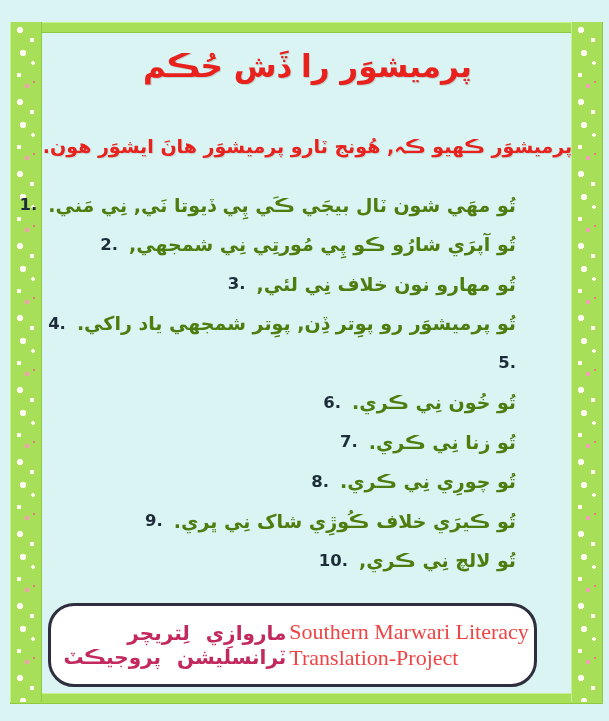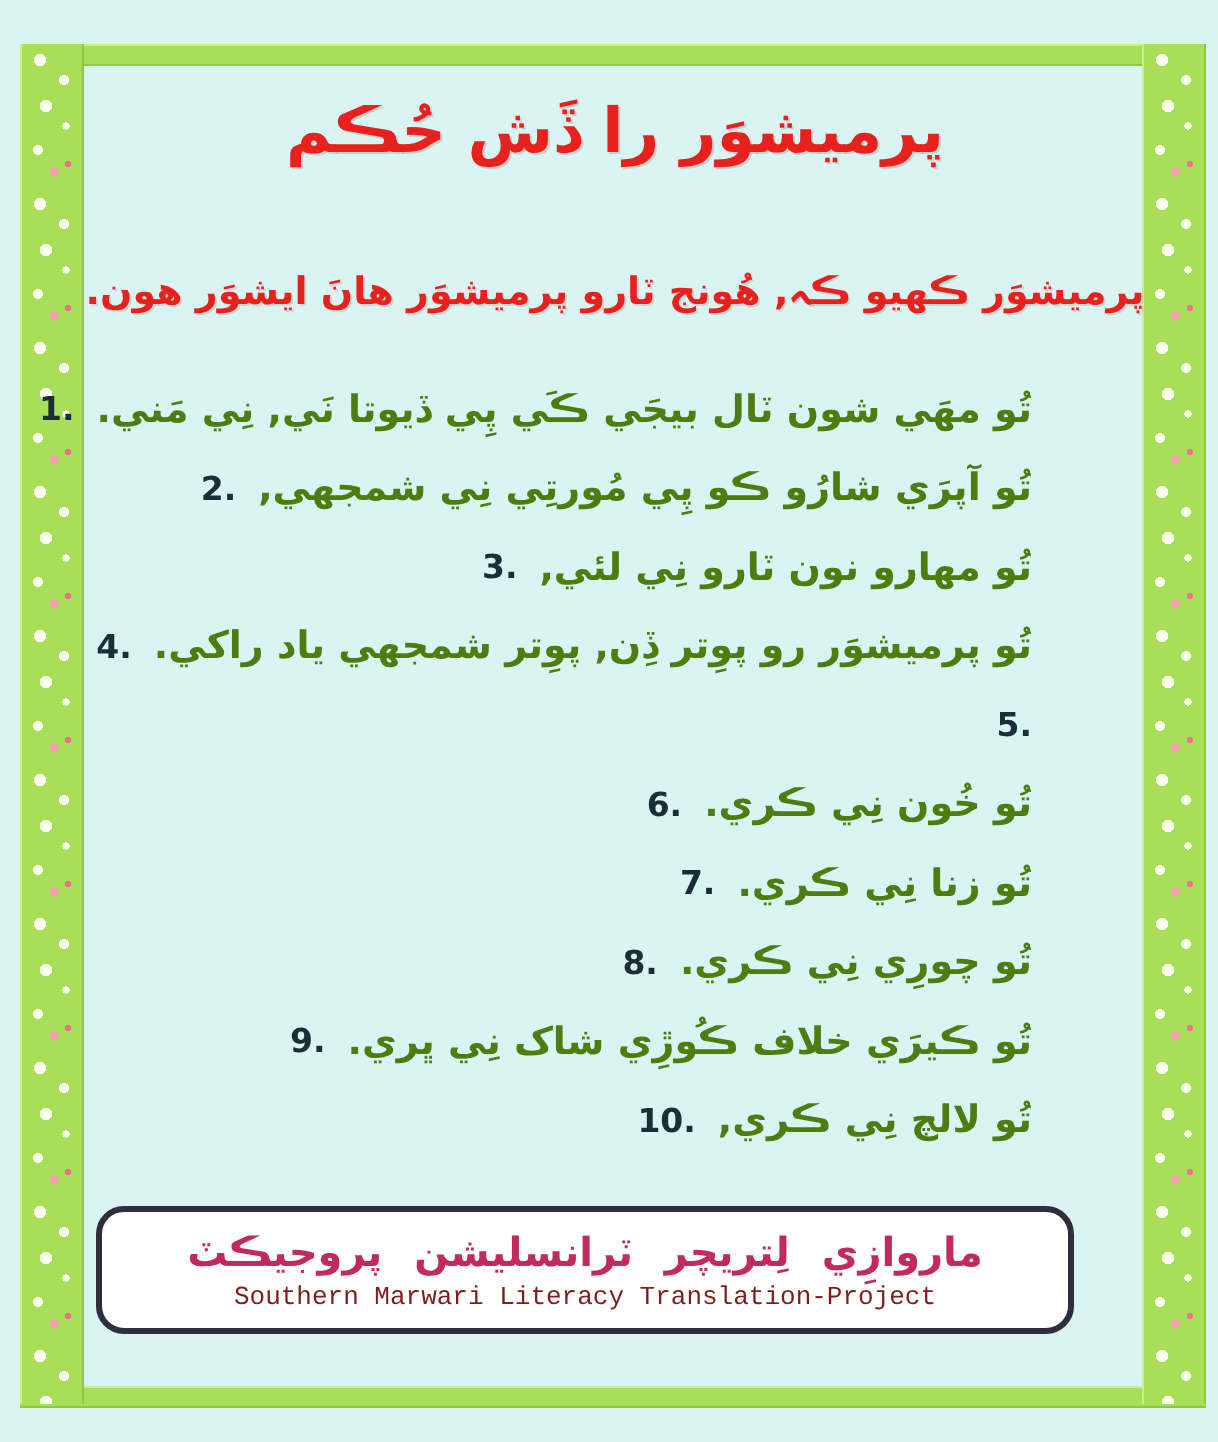--- a/index.html
+++ b/index.html
@@ -44,30 +44,30 @@
     height:39.5px;display:flex;justify-content:flex-end;align-items:center;gap:11px;
   }
   .list .num{
     font-size:16.5px;font-weight:bold;color:#1c2c38;direction:ltr;flex:0 0 auto;
   }
   .list .txt{
     font-size:19px;font-weight:bold;color:#4d7c0f;direction:rtl;white-space:nowrap;
   }
   
   .banner{
-    position:absolute;left:48px;top:603px;width:489px;height:64px;
-    background:#ffffff;border:3px solid #2e2e3e;border-radius:14px;
-    box-sizing:border-box;display:flex;flex-direction:column;
+    position:absolute;left:48px;top:603px;width:489px;height:84px;
+    background:#ffffff;border:3px solid #2e2e3e;border-radius:26px;
+    box-sizing:border-box;display:flex;flex-direction:row;
     justify-content:center;align-items:center;gap:3px;
   }
   .banner .marwari{
     direction:rtl;font-size:20px;font-weight:bold;color:#c2295e;word-spacing:9px;
   }
   .banner .english{
-    font-family:Liberation Mono, monospace;font-size:13px;color:#7f1d1d;
+    font-family:Liberation Serif, serif;font-size:22px;color:#ef4444;
   }
 </style>
 </head>
 <body>
 
 <div class="page">
 
   <div class="strip h top"></div>
   <div class="strip h bottom"></div>
   <div class="strip v left"></div>
@@ -83,21 +83,21 @@
       <li>
         <span class="num">1.</span>
         <span class="txt">تُو مهَي شون ٽال بيجَي ڪَي پِي ڏيوتا نَي, نِي مَني.</span>
       </li>
       <li>
         <span class="num">2.</span>
         <span class="txt">تُو آپرَي شارُو ڪو پِي مُورتِي نِي شمجهي,</span>
       </li>
       <li>
         <span class="num">3.</span>
-        <span class="txt">تُو مهارو نون ٽارو نِي لئي,</span>
+        <span class="txt">تُو مهارو نون خلاف نِي لئي,</span>
       </li>
       <li>
         <span class="num">4.</span>
         <span class="txt">تُو پرميشوَر رو پوِتر ڏِن, پوِتر شمجهي ياد راکي.</span>
       </li>
       <li>
         <span class="num">5.</span>
       </li>
       <li>
         <span class="num">6.</span>

